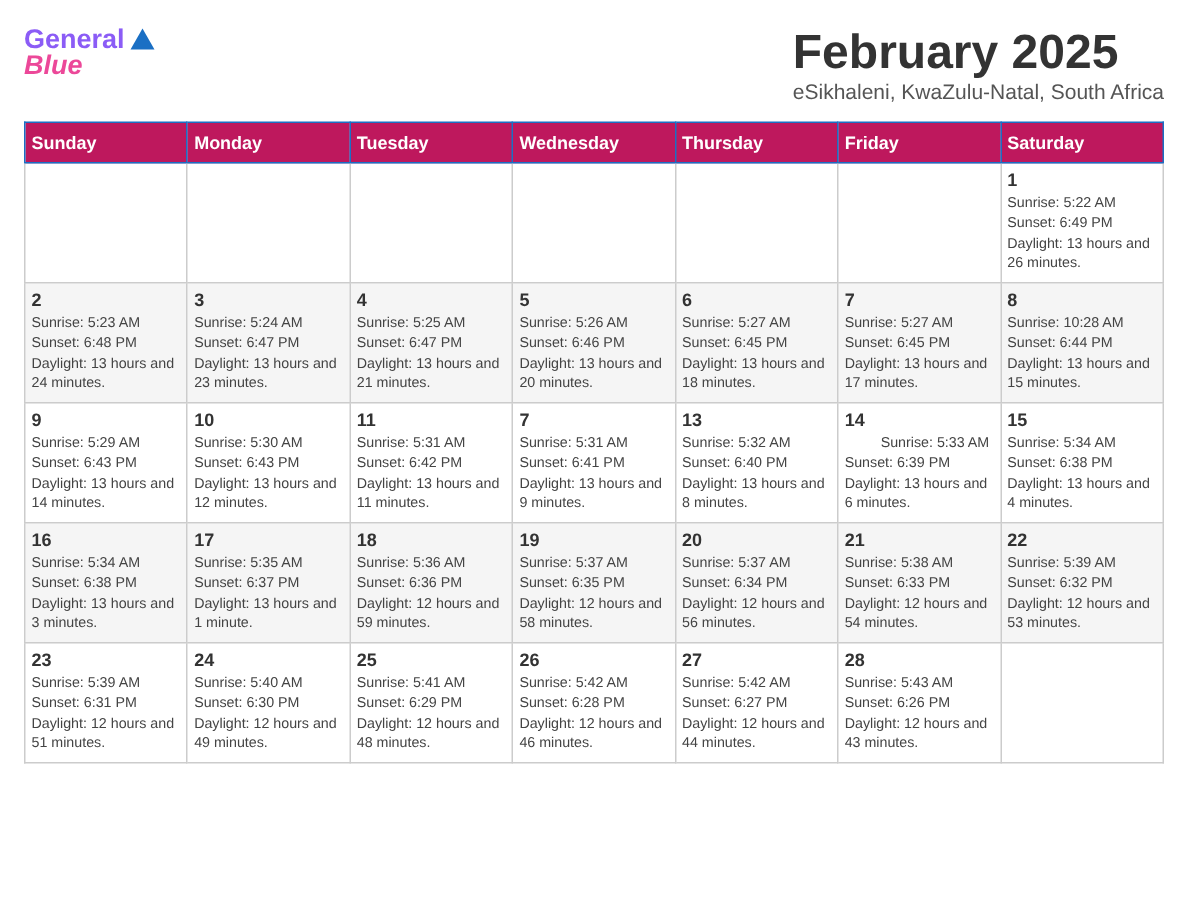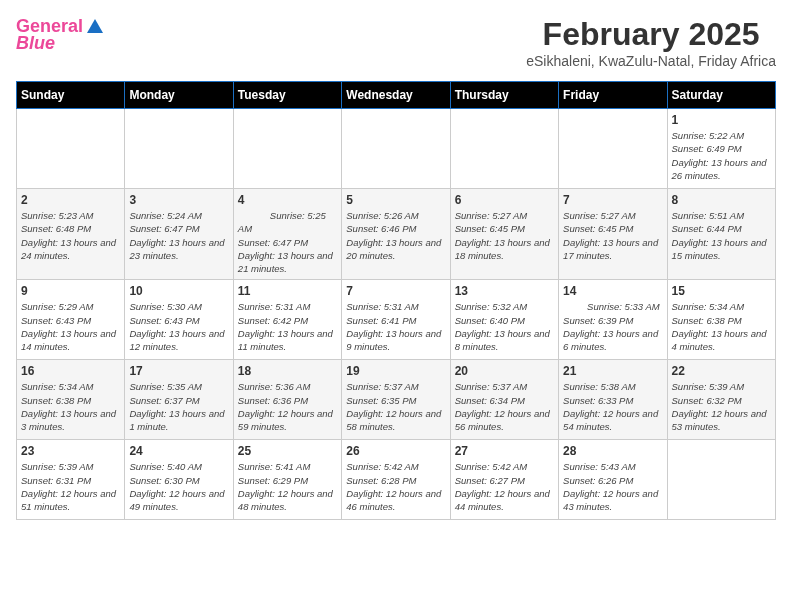--- a/index.html
+++ b/index.html
@@ -15,39 +15,39 @@
       justify-content: space-between;
       align-items: flex-start;
       margin-bottom: 12px;
     }
     .logo {
       display: flex;
       flex-direction: column;
       align-items: flex-start;
     }
     .title-block {
-      text-align: center;
+      text-align: left;
       margin-left: 36px;
     }
     .main-title {
       font-size: 32px;
       font-weight: bold;
       color: #333;
     }
     .subtitle {
       font-size: 14px;
       color: #555;
     }
     table {
       width: 100%;
       border-collapse: collapse;
       table-layout: fixed;
     }
     th {
-      background-color: #000000;
+      background-color: #be185d;
       color: white;
       font-size: 12px;
       font-weight: bold;
       padding: 6px 4px;
       text-align: left;
       border: 1px solid #1a6fc4;
     }
     td {
       border: 1px solid #ccc;
       vertical-align: top;
@@ -59,49 +59,48 @@
     .day-num {
       font-weight: bold;
       font-size: 12px;
       display: block;
       margin-bottom: 2px;
     }
     .day-detail {
       color: #444;
       font-size: 9.5px;
       line-height: 1.4;
-      font-style: italic;
     }
     .empty-cell {
       background: #f9f9f9;
     }
     tr:nth-child(even) td {
       background-color: #f5f5f5;
     }
     tr:nth-child(odd) td {
       background-color: #ffffff;
     }
     th:first-child { border-radius: 0; }
   </style>
 </head>
 <body>
 
 <div class="header">
   <div class="logo">
     <div style="display:flex;align-items:center;gap:2px;">
-      <span style="font-size:18px;font-weight:bold;color:#ec4899;">General</span>
+      <span style="font-size:18px;font-weight:bold;color:#8b5cf6;">General</span>
       <svg width="20" height="20" viewBox="0 0 20 20">
         <polygon points="10,2 18,16 2,16" fill="#1a6fc4"></polygon>
       </svg>
     </div>
     <span style="font-size:18px;font-weight:bold;color:#ec4899;margin-top:-4px;font-style:italic;">Blue</span>
   </div>
   <div class="title-block">
     <div class="main-title">February 2025</div>
-    <div class="subtitle">eSikhaleni, KwaZulu-Natal, Friday Africa</div>
+    <div class="subtitle">eSikhaleni, KwaZulu-Natal, South Africa</div>
   </div>
 </div>
 
 <table>
   <thead>
     <tr>
       <th>Sunday</th>
       <th>Monday</th>
       <th>Tuesday</th>
       <th>Wednesday</th>
@@ -122,33 +121,33 @@
 Sunset: 6:49 PM
 Daylight: 13 hours and 26 minutes.</span></td>
       </tr>
       <tr>
         <td><span class="day-num">2</span><span class="day-detail" style="white-space: pre-line;">Sunrise: 5:23 AM
 Sunset: 6:48 PM
 Daylight: 13 hours and 24 minutes.</span></td>
         <td><span class="day-num">3</span><span class="day-detail" style="white-space: pre-line; text-align: right;">Sunrise: 5:24 AM
 Sunset: 6:47 PM
 Daylight: 13 hours and 23 minutes.</span></td>
-        <td><span class="day-num">4</span><span class="day-detail" style="white-space: pre-line; margin-left: 32px;">Sunrise: 5:25 AM
+        <td><span class="day-num">4</span><span class="day-detail" style="white-space: pre-line;">Sunrise: 5:25 AM
 Sunset: 6:47 PM
 Daylight: 13 hours and 21 minutes.</span></td>
         <td><span class="day-num">5</span><span class="day-detail" style="white-space: pre-line;">Sunrise: 5:26 AM
 Sunset: 6:46 PM
 Daylight: 13 hours and 20 minutes.</span></td>
         <td><span class="day-num">6</span><span class="day-detail" style="white-space: pre-line;">Sunrise: 5:27 AM
 Sunset: 6:45 PM
 Daylight: 13 hours and 18 minutes.</span></td>
         <td><span class="day-num">7</span><span class="day-detail" style="white-space: pre-line;">Sunrise: 5:27 AM
 Sunset: 6:45 PM
 Daylight: 13 hours and 17 minutes.</span></td>
-        <td><span class="day-num">8</span><span class="day-detail" style="white-space: pre-line;">Sunrise: 5:51 AM
+        <td><span class="day-num">8</span><span class="day-detail" style="white-space: pre-line;">Sunrise: 10:28 AM
 Sunset: 6:44 PM
 Daylight: 13 hours and 15 minutes.</span></td>
       </tr>
       <tr>
         <td><span class="day-num">9</span><span class="day-detail" style="white-space: pre-line;">Sunrise: 5:29 AM
 Sunset: 6:43 PM
 Daylight: 13 hours and 14 minutes.</span></td>
         <td><span class="day-num">10</span><span class="day-detail" style="white-space: pre-line;">Sunrise: 5:30 AM
 Sunset: 6:43 PM
 Daylight: 13 hours and 12 minutes.</span></td>

